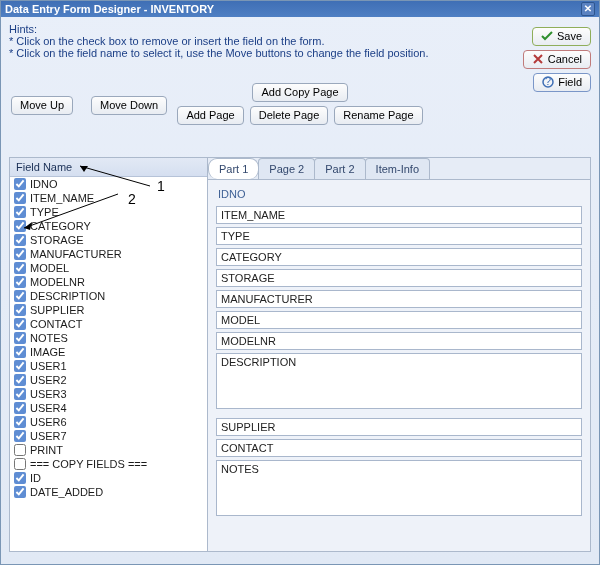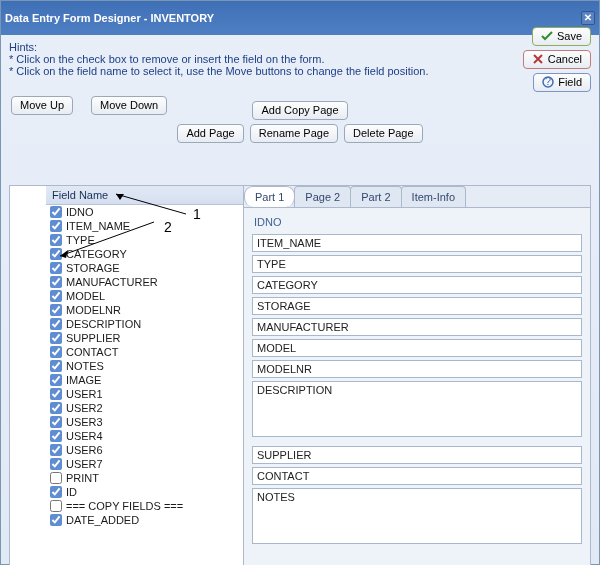--- a/index.html
+++ b/index.html
@@ -1,31 +1,31 @@
 <!DOCTYPE html>
 <html><head>
 <meta charset="utf-8">
 <style>
   * { box-sizing: border-box; font-family: Tahoma, Verdana, sans-serif; font-size: 11px; }
   body { margin:0; background:#fff; }
   .window { width:600px; height:565px; border:1px solid #7a96b5; background:linear-gradient(#e9eff9,#e1e9f5); position:relative; }
-  .titlebar { height:34px; background:linear-gradient(#3f6fb5,#4f7fc3); color:#fff; display:flex; align-items:center; justify-content:space-between; padding:0 4px; font-weight:bold; }
+  .titlebar { height:16px; background:linear-gradient(#3f6fb5,#4f7fc3); color:#fff; display:flex; align-items:center; justify-content:space-between; padding:0 4px; font-weight:bold; }
   .titlebar .close { width:14px; height:14px; background:#5a82c1; border:1px solid #2e568f; color:#fff; display:flex; align-items:center; justify-content:center; cursor:pointer; border-radius:2px; font-size:10px; line-height:1;}
   .client { padding:6px 8px 8px 8px; height:calc(100% - 20px); display:flex; flex-direction:column; }
   .hints { color:#1c3f86; margin-bottom:24px; }
   .rightbtns { position:absolute; right:8px; top:26px; display:flex; flex-direction:column; gap:4px; align-items:flex-end; }
   .btn { background:linear-gradient(#fdfdfd,#e8ecf2); border:1px solid #9aa8bc; border-radius:4px; padding:2px 8px 3px 8px; cursor:pointer; display:inline-flex; align-items:center; gap:4px; white-space:nowrap; }
   .btn.green { border-color:#8fae5a; }
   .btn.red { border-color:#c07b7b; }
   .btn.blue { border-color:#7a96c8; }
   .icon { display:inline-block; width:12px; height:12px; }
   .midbar { display:flex; justify-content:center; gap:6px; margin-bottom:4px;align-items:center; }
-  .midbar2 { display:flex; justify-content:center; gap:6px; margin-bottom:16px; }
+  .midbar2 { display:flex; justify-content:center; gap:6px; margin-bottom:6px; }
   .movebar { position:absolute; left:10px; top:95px; display:flex; gap:18px; }
-  .split { display:flex; flex:1; gap:0; border:1px solid #acb9cc; background:#fff; overflow:hidden;padding-left:36px; }
+  .split { display:flex; flex:1; gap:0; border:1px solid #acb9cc; background:#fff; overflow:hidden; }
   .leftpane { width:198px; border-right:1px solid #acb9cc; display:flex; flex-direction:column; background:#fff; position:relative; }
   .leftheader { background:linear-gradient(#e2e9f5,#d5dff0); border-bottom:1px solid #b6c3d8; padding:3px 6px; color:#1a2f55; }
   .fieldlist { flex:1; overflow-y:auto; }
   .fieldrow { display:flex; align-items:center; gap:4px; padding:1px 4px; color:#1b1b1b; }
   .fieldrow input[type=checkbox]{ width:12px; height:12px; margin:0; accent-color:#5f8dd3; }
   .rightpane { flex:1; display:flex; flex-direction:column; }
   .tabs { display:flex; border-bottom:1px solid #acb9cc; background:#e6ecf6; }
   .tab { padding:4px 10px; border:1px solid #acb9cc; border-bottom:none; margin-right:-1px; background:#dfe7f3; color:#33486d; cursor:pointer; border-top-left-radius:4px; border-top-right-radius:4px;}
   .tab.active { background:#fff; font-weight:normal;border-radius:9px; }
   .formarea { flex:1; overflow-y:auto; padding:6px 8px; background:#eef2f9; }
@@ -83,24 +83,24 @@
     <div class="midbar">
       <button class="btn">
           <span>Add Copy Page</span>
         </button>
     </div>
     <div class="midbar2">
       <button class="btn">
           <span>Add Page</span>
         </button>
       <button class="btn">
+          <span>Delete Page</span>
+        </button>
+      <button class="btn">
           <span>Rename Page</span>
-        </button>
-      <button class="btn">
-          <span>Delete Page</span>
         </button>
     </div>
 
     <div class="movebar">
       <button class="btn">
           <span>Move Up</span>
         </button>
       <button class="btn">
           <span>Move Down</span>
         </button>
@@ -186,26 +186,26 @@
             </div>
             <div class="fieldrow">
               <input type="checkbox" checked="" style="">
               <span>USER7</span>
             </div>
             <div class="fieldrow">
               <input type="checkbox" style="">
               <span>PRINT</span>
             </div>
             <div class="fieldrow">
-              <input type="checkbox" checked="" style="">
-              <span>ID</span>
-            </div>
-            <div class="fieldrow">
               <input type="checkbox" style="">
               <span>=== COPY FIELDS ===</span>
+            </div>
+            <div class="fieldrow">
+              <input type="checkbox" checked="" style="">
+              <span>ID</span>
             </div>
             <div class="fieldrow">
               <input type="checkbox" checked="" style="">
               <span>DATE_ADDED</span>
             </div>
           </div>
 
         <svg class="anno" style="left:60px; top:2px;" width="90" height="34">
           <line x1="80" y1="26" x2="10" y2="6" stroke="#000" stroke-width="1"></line>
           <polygon points="10,6 18,6 14,12" fill="#000"></polygon>

